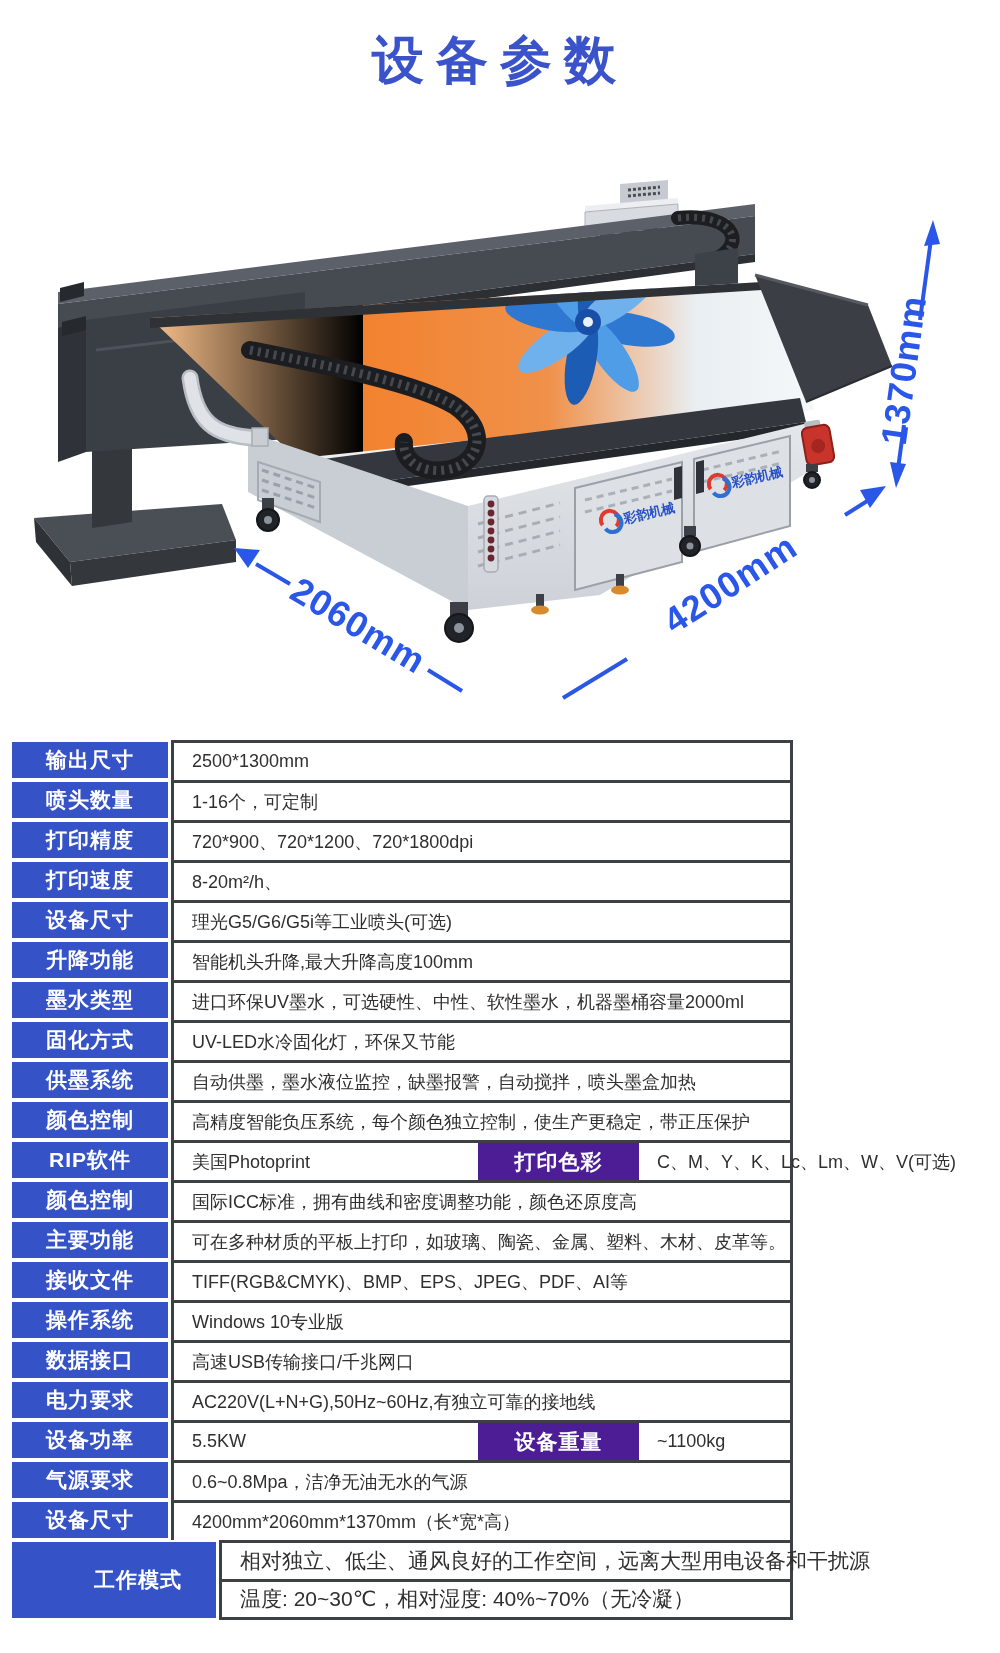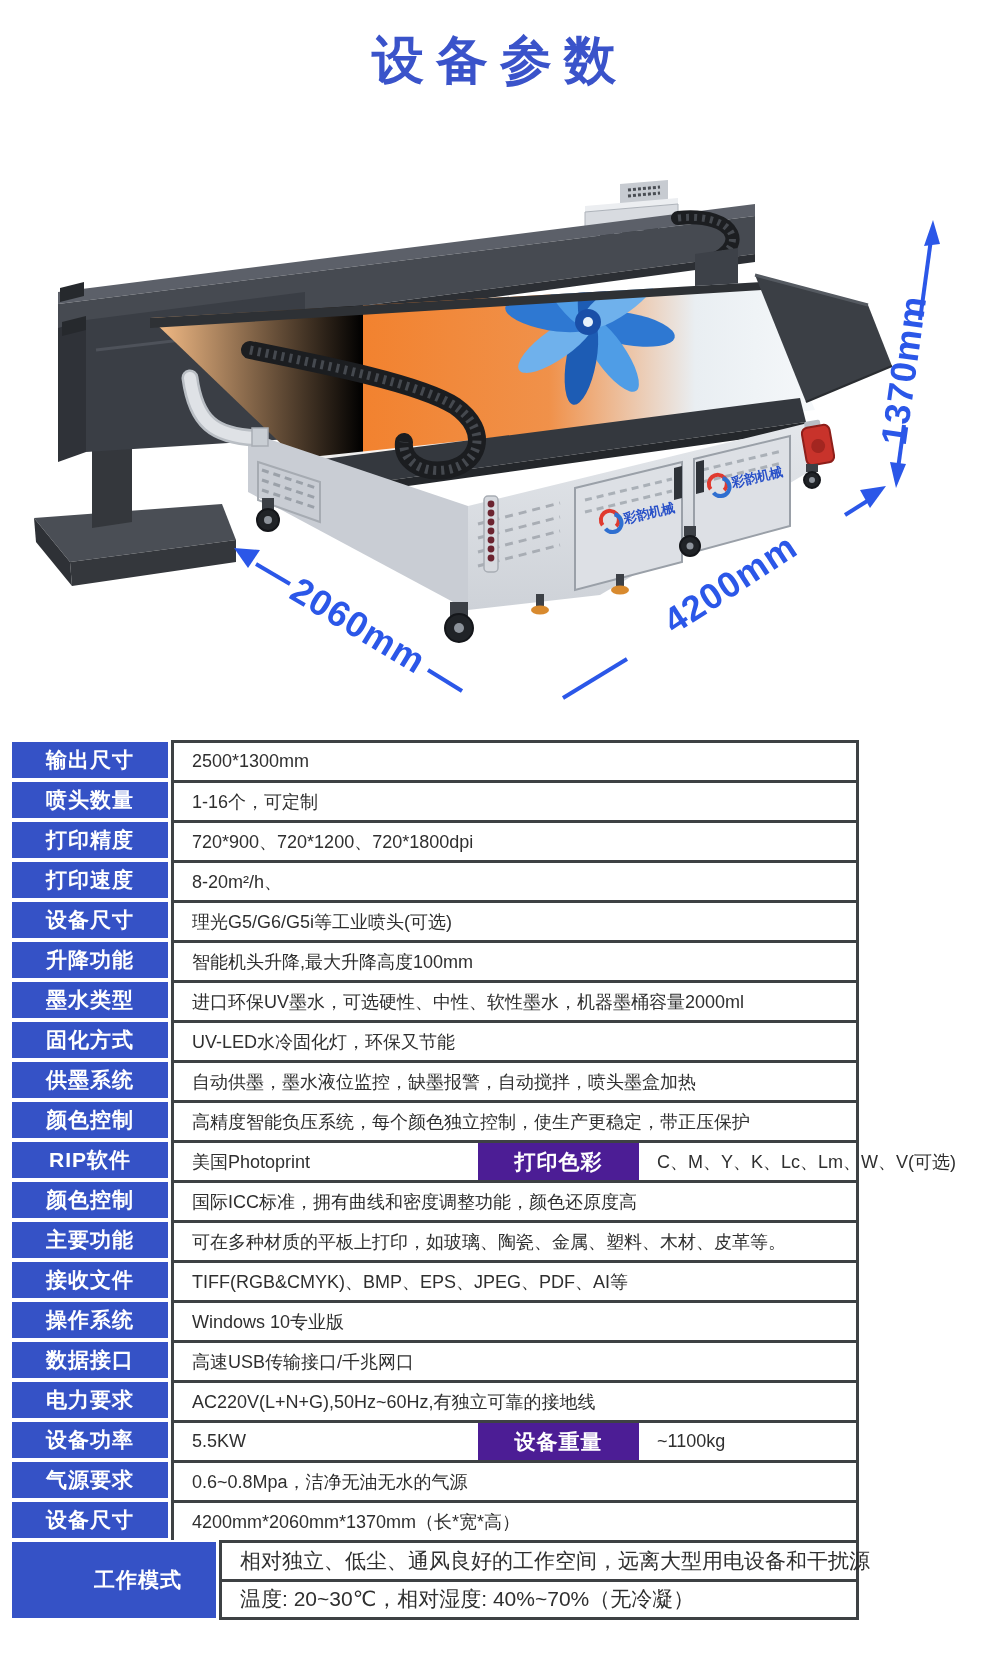--- a/index.html
+++ b/index.html
@@ -6,21 +6,21 @@
   body{
     width:1000px;height:1653px;position:relative;background:#ffffff;overflow:hidden;
     font-family:"Liberation Sans","DejaVu Sans",sans-serif;
   }
   .page-title{
     position:absolute;top:26px;left:0;width:100%;text-align:center;
     font-size:52px;font-weight:900;color:#3a53ca;letter-spacing:12px;margin:0;
   }
   .hero{position:absolute;top:170px;left:0;width:1000px;height:545px;}
   
-  .spec-table{position:absolute;top:740px;left:12px;width:847px;}
+  .spec-table{position:absolute;top:740px;left:12px;width:781px;}
   .t-row{display:flex;height:40px;}
   .t-row.tall{height:80px;}
   .t-label{
     flex:0 0 156px;background:#3552c6;color:#fff;display:flex;align-items:center;justify-content:center;
     font-weight:bold;font-size:21px;height:36px;align-self:center;letter-spacing:1px;
   }
   .t-row.tall .t-label{height:76px;padding-left:48px;}
   .t-body{
     flex:1;margin-left:3px;display:flex;align-items:center;
     border-left:3px solid #3e4144;border-right:3px solid #3e4144;border-top:3px solid #3e4144;

